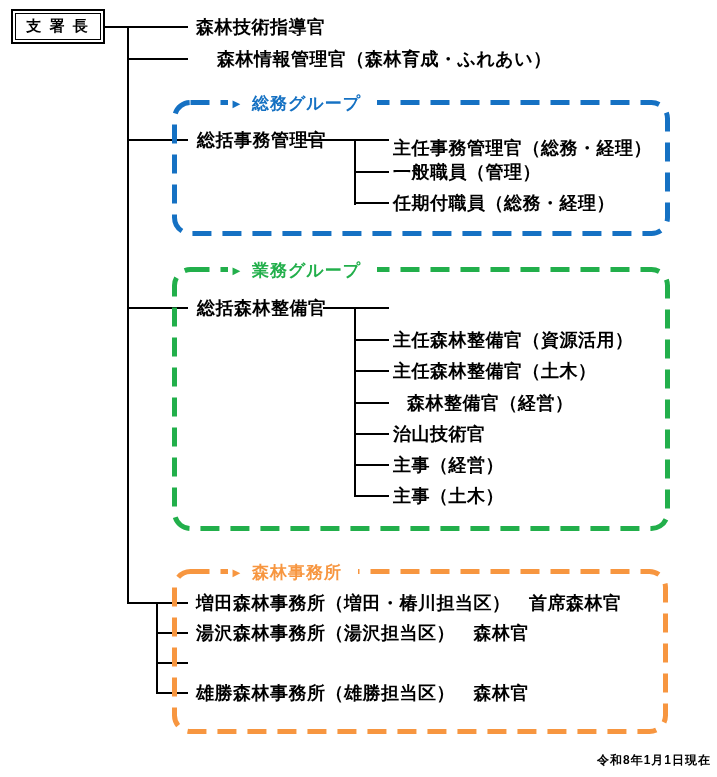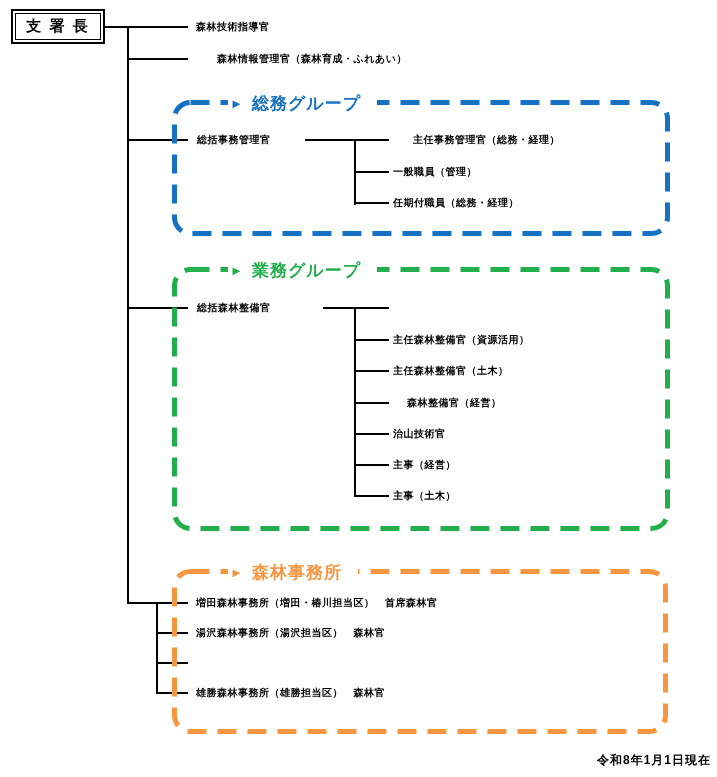--- a/index.html
+++ b/index.html
@@ -4,21 +4,21 @@
 <style>
   html,body{margin:0;padding:0;background:#fff;}
   #canvas{
     position:relative;width:717px;height:777px;background:#fff;overflow:hidden;
     font-family:"Liberation Sans","DejaVu Sans",sans-serif;
   }
   .hline{position:absolute;height:2px;background:#000;}
   .vline{position:absolute;width:2px;background:#000;}
   .item{
     position:absolute;transform:translateY(-50%);
-    font-size:10px;font-weight:bold;color:#000;white-space:nowrap;letter-spacing:0.5px;
+    font-size:18px;font-weight:bold;color:#000;white-space:nowrap;letter-spacing:0.5px;
   }
   .rootbox{
     position:absolute;left:11px;top:9px;width:94px;height:35px;box-sizing:border-box;
     border:2px solid #000;background:#fff;display:flex;align-items:center;justify-content:center;
   }
   .rootbox .inner{
     position:absolute;left:2px;top:2px;right:2px;bottom:2px;border:1px solid #000;
     display:flex;align-items:center;justify-content:center;
     font-size:15px;font-weight:bold;letter-spacing:2px;white-space:nowrap;
   }
@@ -89,21 +89,21 @@
   </div>
   <div class="group-title" style="left: 228px; top: 560px; color: rgb(247, 150, 64);">
     <span class="arrow">►</span>
     <span>森林事務所</span>
   </div>
 
   <div class="item" style="left:196px;top:27px;">森林技術指導官</div>
   <div class="item" style="left:196px;top:59px;margin-left:21px;">森林情報管理官（森林育成・ふれあい）</div>
 
   <div class="item" style="left:197px;top:140px;">総括事務管理官</div>
-  <div class="item" style="left:393px;top:140px;margin-left:20px;">主任事務管理官（総務・経理）</div>
+  <div class="item" style="left:393px;top:148px;">主任事務管理官（総務・経理）</div>
   <div class="item" style="left:393px;top:172px;">一般職員（管理）</div>
   <div class="item" style="left:393px;top:203px;">任期付職員（総務・経理）</div>
 
   <div class="item" style="left:197px;top:308px;">総括森林整備官</div>
   <div class="item" style="left:393px;top:340px;">主任森林整備官（資源活用）</div>
   <div class="item" style="left:393px;top:371px;">主任森林整備官（土木）</div>
   <div class="item" style="left:393px;top:403px;margin-left:14px;">森林整備官（経営）</div>
   <div class="item" style="left:393px;top:434px;">治山技術官</div>
   <div class="item" style="left:393px;top:465px;">主事（経営）</div>
   <div class="item" style="left:393px;top:496px;">主事（土木）</div>

